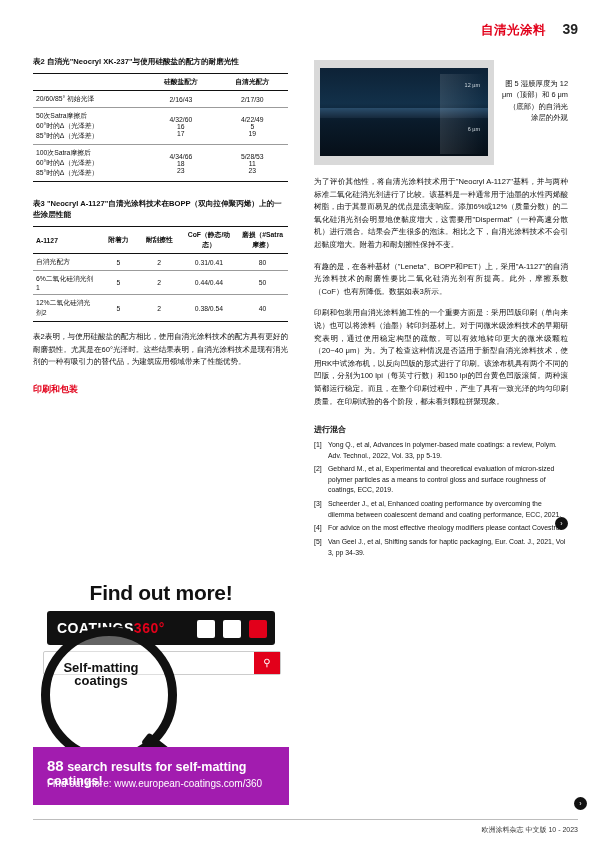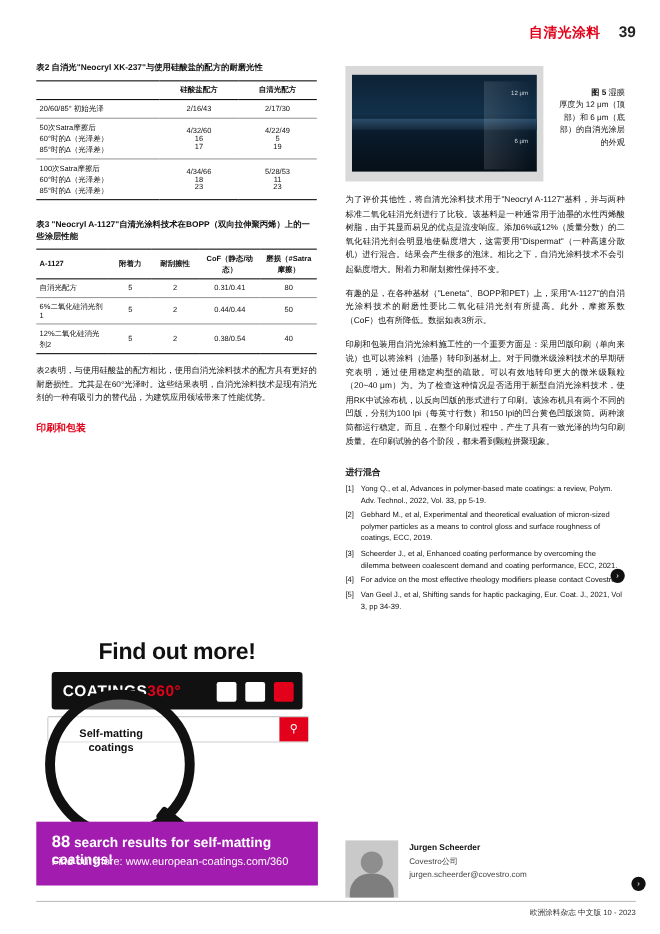--- a/index.html
+++ b/index.html
@@ -85,21 +85,21 @@
     font-size:5.5px;color:#cfd8de;
   }
   .photo-label2{
     position:absolute;right:8px;top:58px;
     font-size:5.5px;color:#cfd8de;
   }
   .fig-cap{
     position:absolute;left:502px;top:78px;width:66px;
     font-size:7.4px;line-height:11.4px;color:#111;text-align:right;
   }
-  .fig-cap b{font-weight:bold;margin-left:32px;}
+  .fig-cap b{font-weight:normal;}
   
   .ad{
     position:absolute;left:33px;top:565px;width:256px;height:240px;
     background:#ffffff;border:0;
   }
   .ad-top{
     position:absolute;left:0;top:0;width:256px;height:178px;background:#fff;
   }
   .ad-title{
     position:absolute;left:0;top:16px;width:256px;text-align:center;
@@ -133,21 +133,21 @@
     border:9px solid #111;border-radius:50%;
     background:rgba(255,255,255,.35);
   }
   .ad-lens-handle{
     position:absolute;left:112px;top:166px;width:54px;height:13px;
     background:#111;transform:rotate(38deg);transform-origin:left center;
     border-radius:3px;
   }
   .ad-lens-txt{
     position:absolute;left:22px;top:96px;width:92px;text-align:center;
-    font-size:10px;font-weight:bold;color:#111;line-height:13px;
+    font-size:13px;font-weight:bold;color:#111;line-height:13px;
   }
   .ad-bottom{
     position:absolute;left:0;top:182px;width:256px;height:58px;background:#a21caf;
   }
   .ad-b1{
     position:absolute;left:14px;top:10px;font-size:12.5px;font-weight:bold;color:#fff;
   }
   .ad-b1 .big{font-size:15px;}
   .ad-b2{
     position:absolute;left:14px;top:31px;font-size:10px;color:#fff;
@@ -335,29 +335,20 @@
       </div>
       <div>
         <span class="n">[5]</span>
         <span>Van Geel J., et al, Shifting sands for haptic packaging, Eur. Coat. J., 2021, Vol 3, pp 34-39.</span>
       </div>
     </div>
   </div>
 
   <div class="arrow-btn" style="left:555px;top:517px">›</div>
 
-  <div class="author">
-    <div class="author-photo">
-      <div class="au-head"></div>
-      <div class="au-body"></div>
-    </div>
-    <div class="author-name">Jurgen Scheerder</div>
-    <div class="author-org">Covestro公司</div>
-    <div class="author-mail">jurgen.scheerder@covestro.com</div>
-  </div>
 
   <div class="ad">
     <div class="ad-top">
       <div class="ad-title">Find out more!</div>
 
       <div class="ad-bar"></div>
       <div class="ad-bar-txt">
         <span>COATINGS</span><span class="red">360°</span>
       </div>
       <div class="ad-icons">

